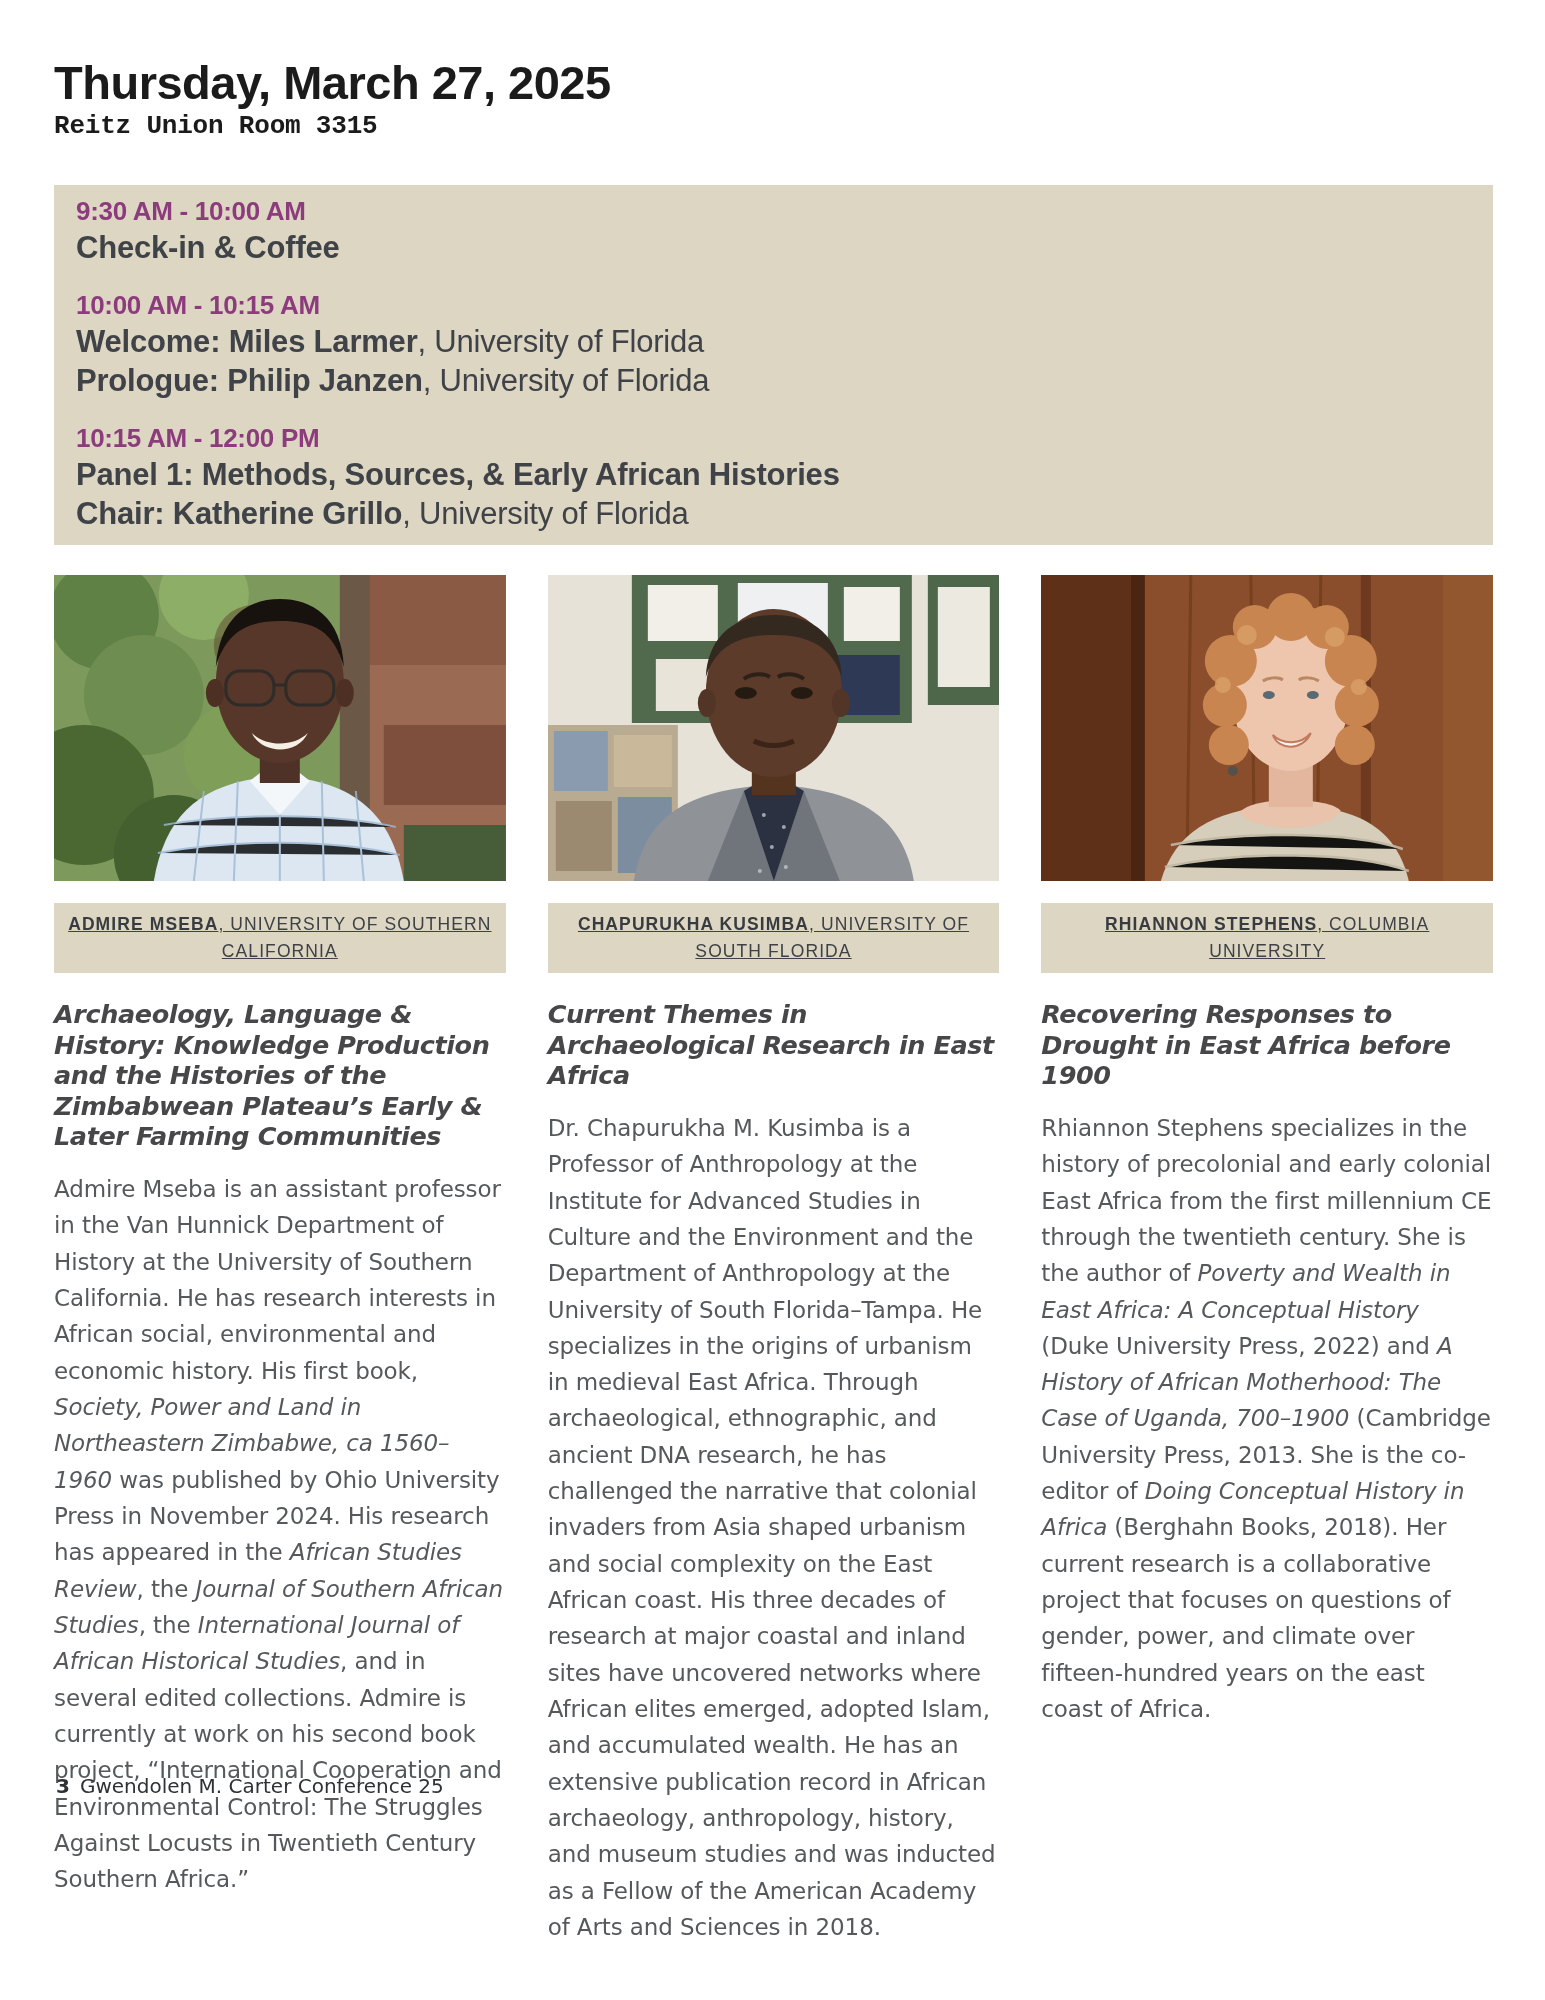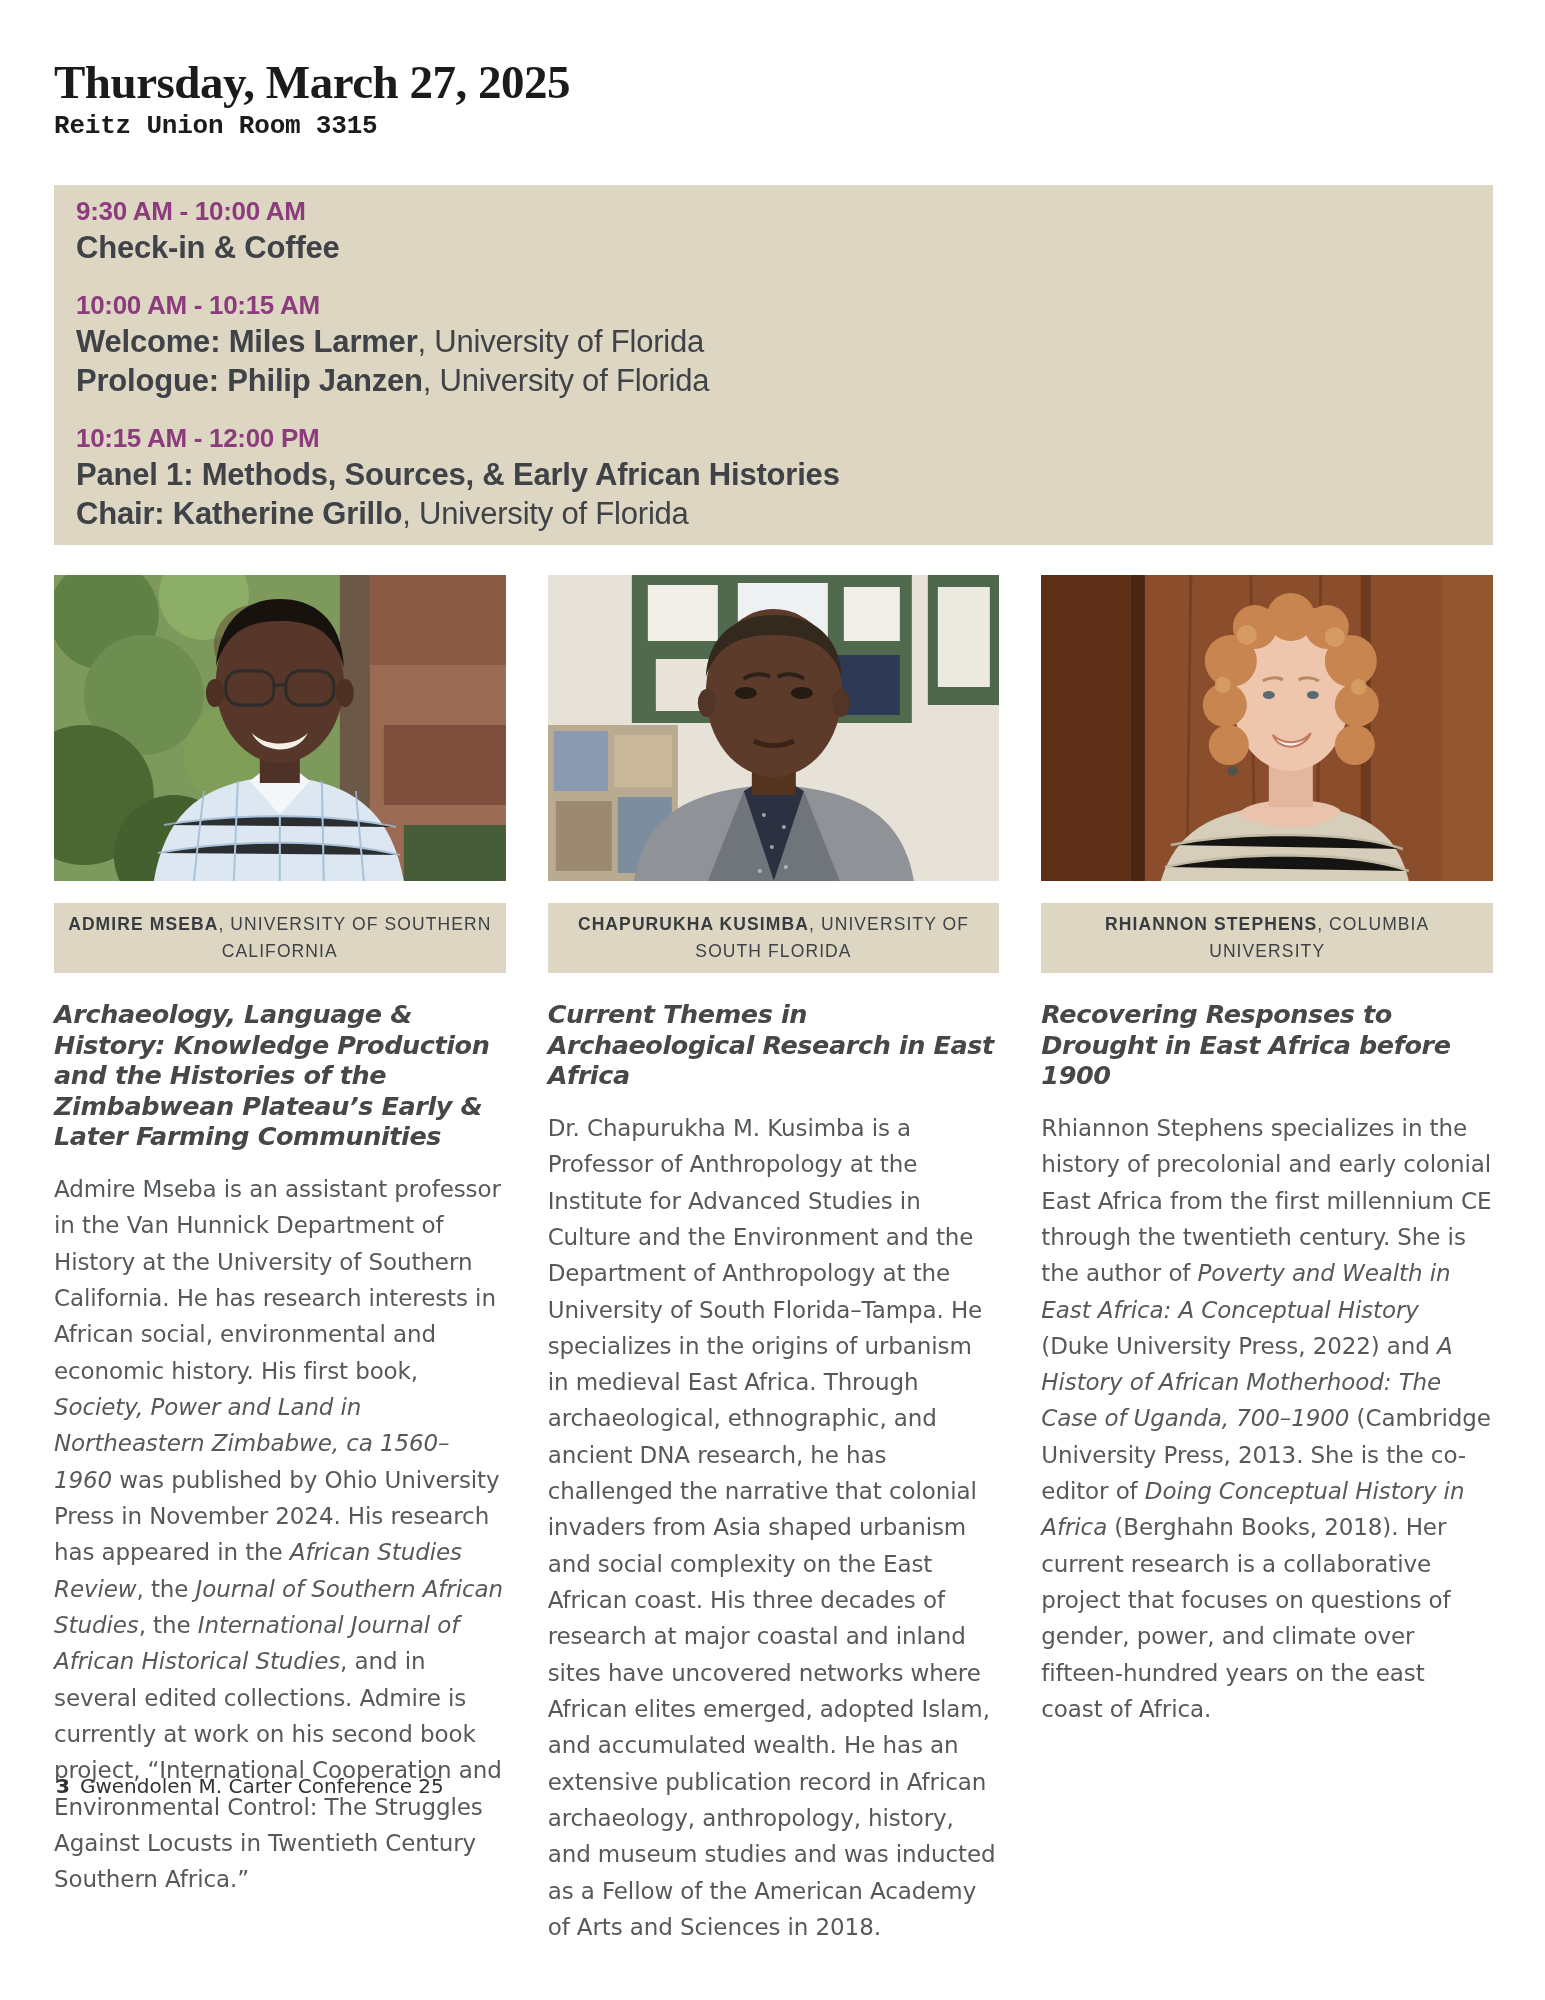--- a/index.html
+++ b/index.html
@@ -11,21 +11,21 @@
     --talk-title:#474749;
   }
   *{margin:0;padding:0;box-sizing:border-box;}
   html,body{background:#fff;}
   body{
     width:1545px;height:2000px;position:relative;overflow:hidden;
     font-family:"Liberation Sans",sans-serif;
   }
   .page{position:relative;width:1545px;height:2000px;padding:58px 52px 0 54px;}
   .page-title{
-    font-family:Liberation Serif, serif;font-weight:700;color:var(--heading);
+    font-family:Liberation Sans, sans-serif;font-weight:700;color:var(--heading);
     font-size:47px;letter-spacing:-0.5px;line-height:1.05;
   }
   .page-subtitle{
     font-family:Liberation Mono, monospace;font-weight:700;color:var(--heading);
     font-size:26px;margin-top:4px;letter-spacing:-0.2px;
   }
   .schedule{margin-top:44px;}
   .sched-block{
     background:var(--beige);padding:10px 22px 12px 22px;
   }
@@ -42,20 +42,21 @@
     display:grid;grid-template-columns:1fr 1fr 1fr;column-gap:42px;margin-top:30px;
   }
   .photo{
     width:100%;height:306px;overflow:hidden;background:#ccc;
   }
   .photo svg{display:block;width:100%;height:100%;}
   .speaker-label{
     margin-top:22px;background:var(--beige);padding:8px 14px;text-align:center;
     font-size:17.5px;letter-spacing:1.1px;line-height:1.55;color:#3E4246;
     text-transform:uppercase;
+    text-decoration:underline;
   }
   .speaker-label .b{color:#383C40;}
   .talk-title{
     margin-top:26px;font-family:"DejaVu Sans",sans-serif;font-weight:700;font-style:italic;
     font-size:25.5px;line-height:1.2;color:var(--talk-title);letter-spacing:-0.4px;
   }
   .bio{
     margin-top:19px;font-family:"DejaVu Sans",sans-serif;font-size:23px;
     line-height:1.58;color:var(--bio-text);letter-spacing:-0.1px;
   }

